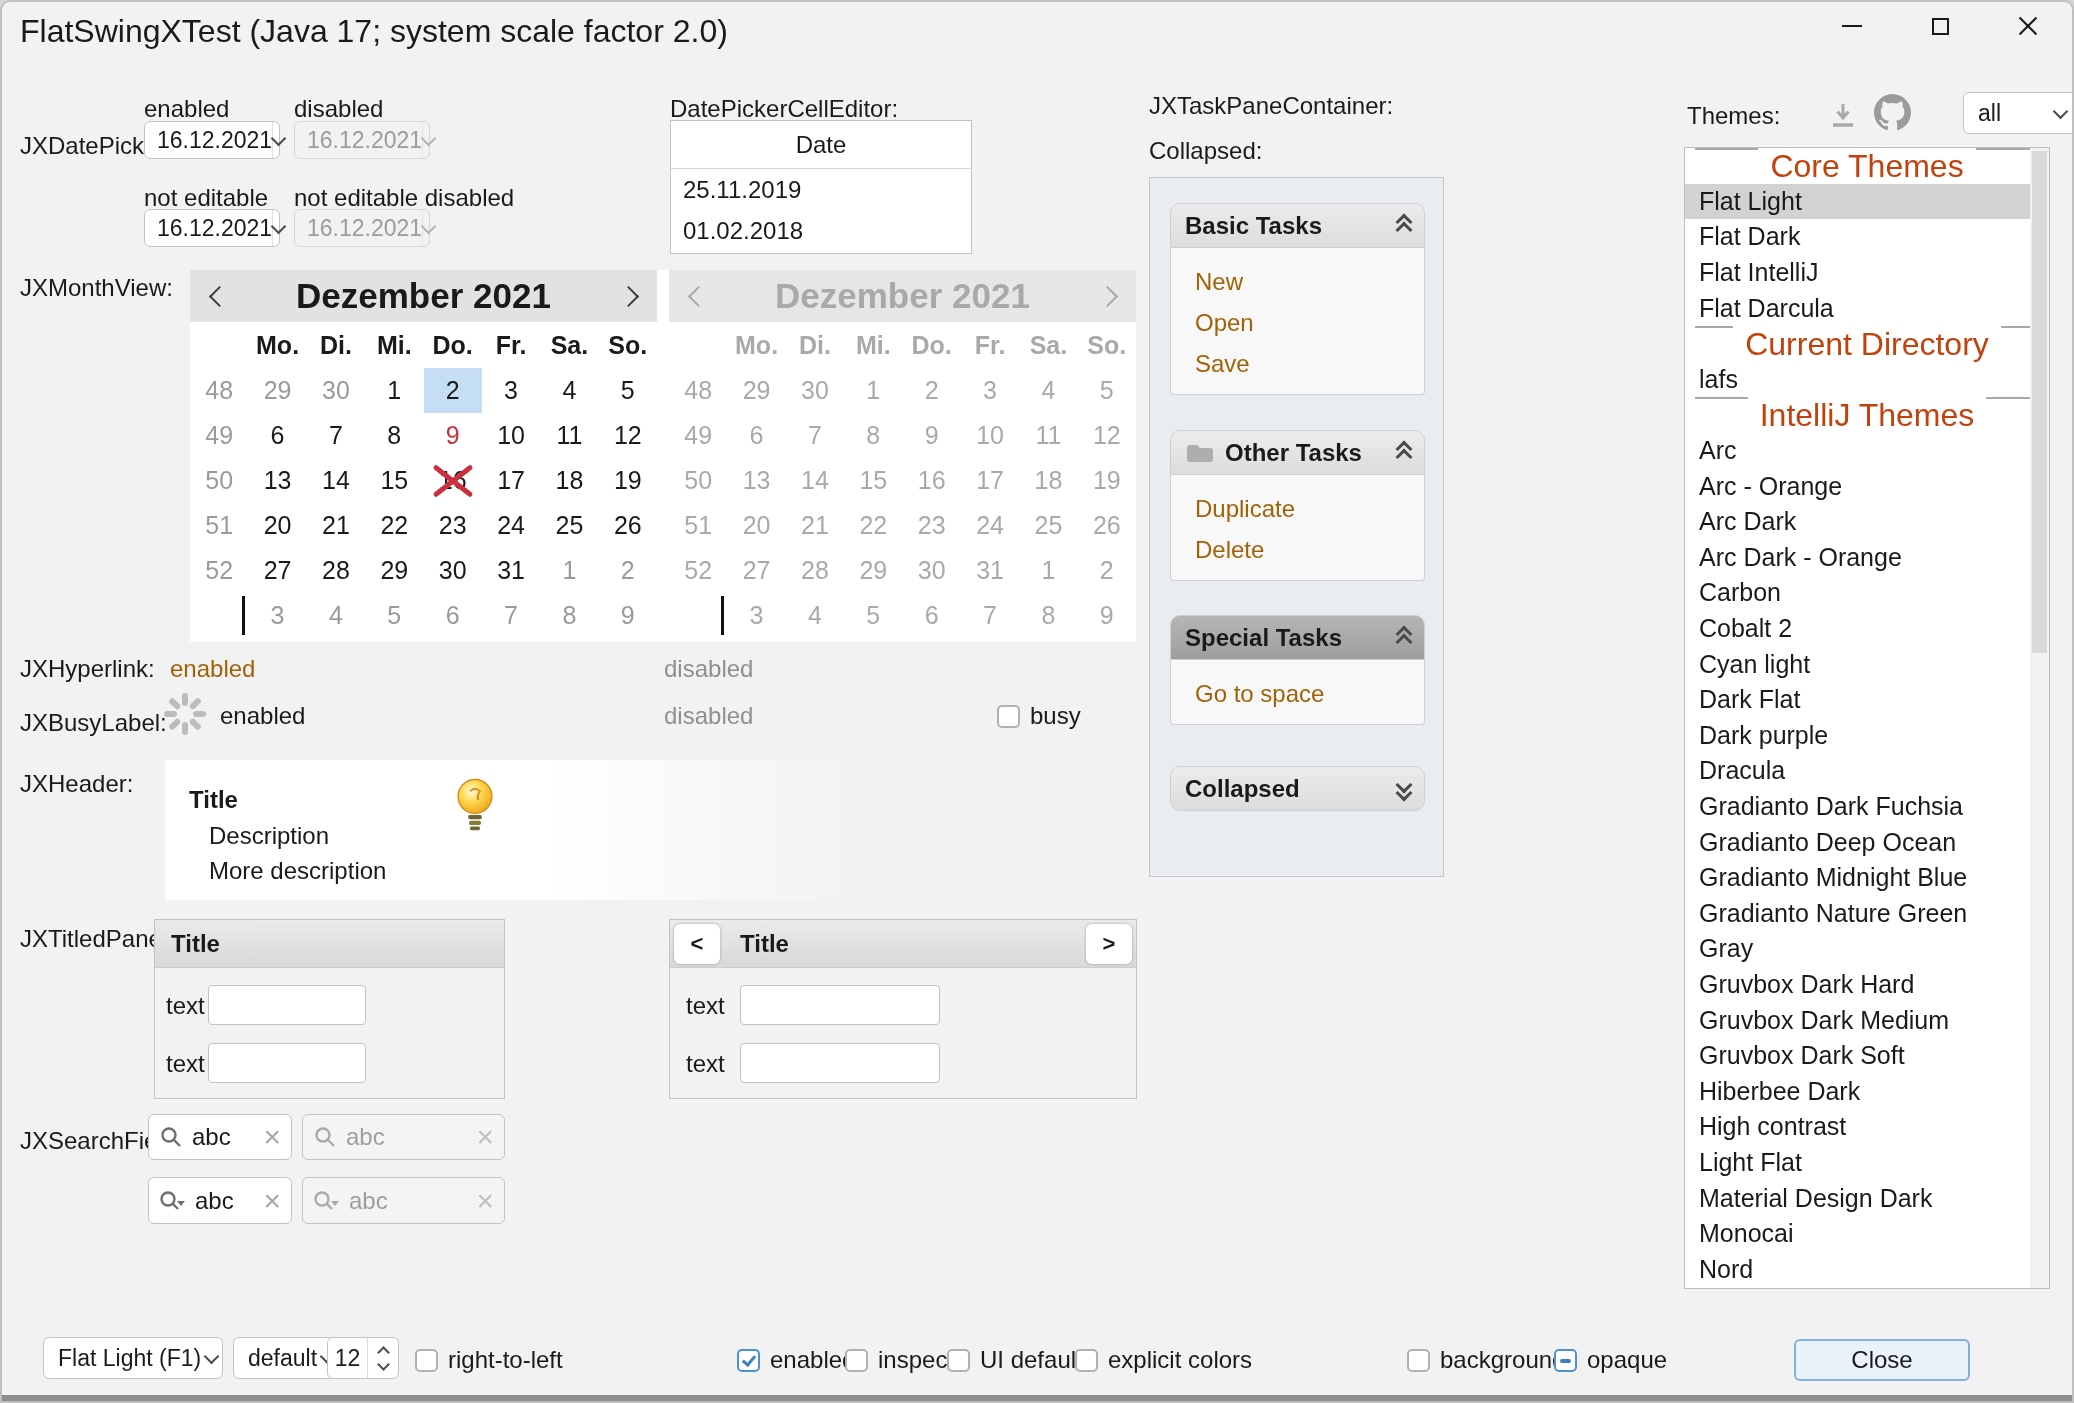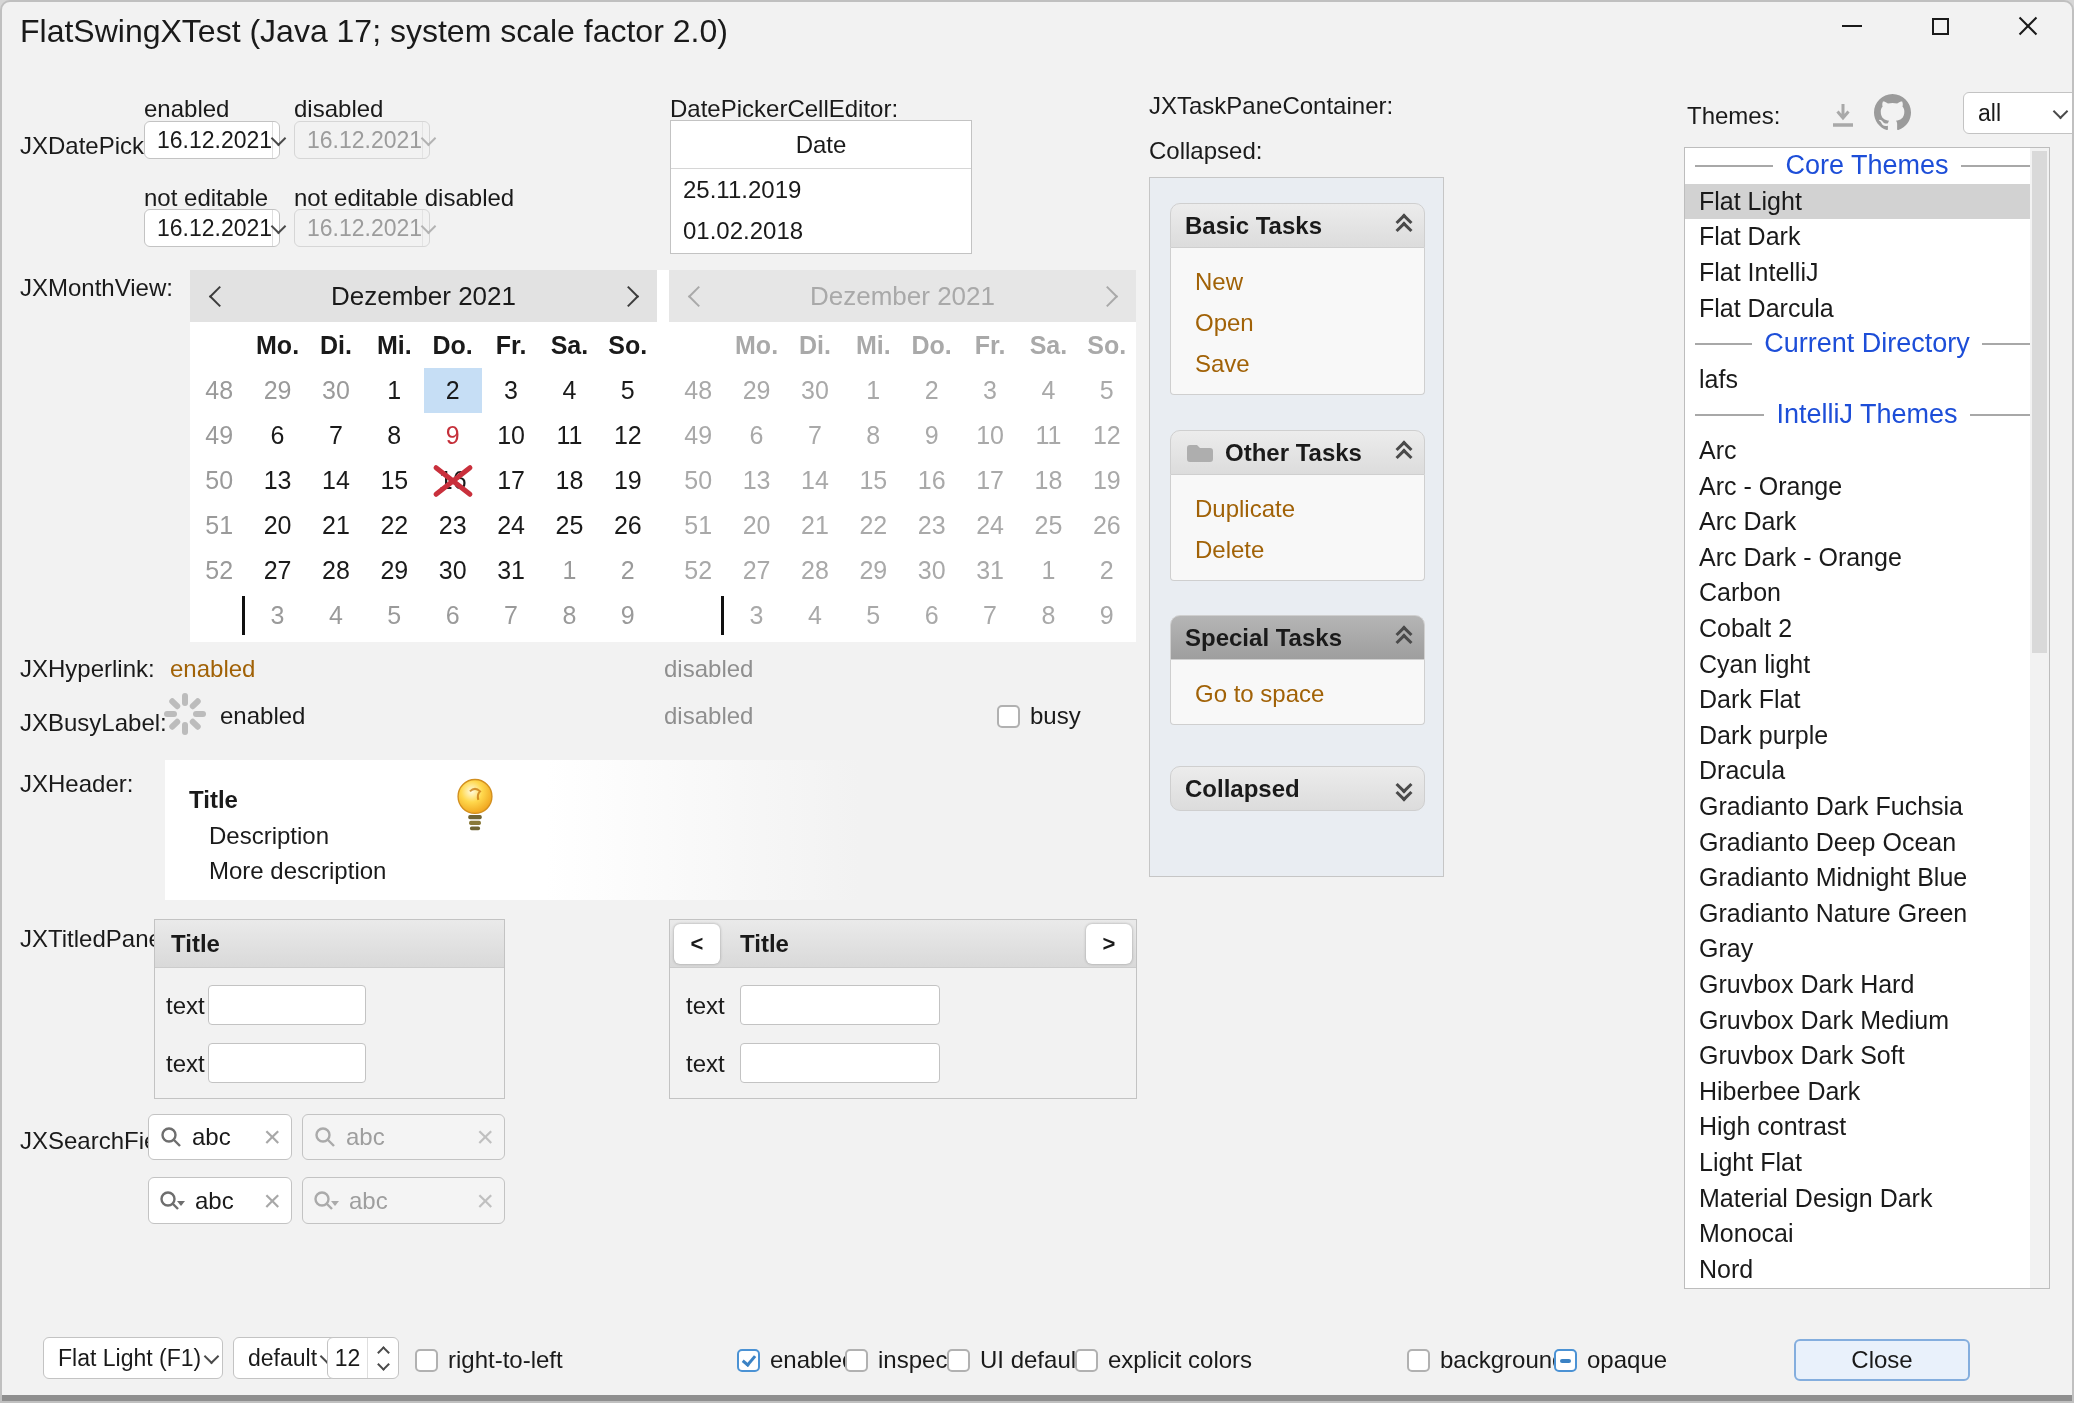--- a/index.html
+++ b/index.html
@@ -45,21 +45,21 @@
 
   
   .celledit-table { position:absolute; left:668px; top:118px; width:302px; height:134px; background:#fff; border:1px solid #c3c3c3; box-sizing:border-box; }
   .tbl-header { height:47px; border-bottom:1px solid #d6d6d6; display:flex; align-items:center; justify-content:center; }
   .tbl-row { height:41px; display:flex; align-items:center; padding-left:12px; }
 
   
   .monthview { position:absolute; left:188px; top:268px; width:945px; height:372px; background:#fff; }
   .calendar { position:absolute; top:0; width:467px; height:372px; background:#fff; }
   .cal-header { height:52px; background:#e2e2e2; display:flex; align-items:center; }
-  .cal-title { flex:1; text-align:center; font-weight:normal; font-size:26px; }
+  .cal-title { flex:1; text-align:center; font-weight:bold; font-size:35px; }
   .cal-nav { width:58px; height:52px; display:flex; align-items:center; justify-content:center; }
   .cal-nav .chev { width:13px; height:13px; border-width:0 2.5px 2.5px 0; border-color:#3c3c3c; }
   .cal-grid { display:grid; grid-template-columns:repeat(8,1fr); grid-auto-rows:45px; padding-top:1px; }
   .cell { display:flex; align-items:center; justify-content:center; font-size:25px; position:relative; }
   .cell.dow { font-weight:bold; }
   .cell.wk, .cell.mut { color:#9a9a9a; }
   .cell.sel { background:#c6def5; }
   .cell.red { color:#c5303a; }
   .cell.crossed::before,.cell.crossed::after { content:""; position:absolute; left:50%; top:50%; width:48px; height:5px; background:#c9303c; border-radius:3px; }
   .cell.crossed::before { transform:translate(-50%,-50%) rotate(38deg); }
@@ -107,21 +107,21 @@
   .pane-content { background:#f8f8f8; border:1px solid #cfcfcf; border-top:none; display:flex; flex-direction:column; padding:20px 0 16px 24px; gap:13px; border-radius:0 0 4px 4px; }
 
   
   .combo { position:absolute; height:42px; background:#fff; border:1px solid #c3c3c3; border-radius:6px; display:flex; align-items:center; box-sizing:border-box;margin-left:24px; }
   .combo .cval { flex:1; padding-left:14px; font-size:23px; white-space:nowrap; }
   .combo .carea { width:34px; display:flex; justify-content:center; }
   .combo .chev { width:9px; height:9px; margin-top:-3px; }
   .themes-list { position:absolute; left:1682px; top:145px; width:366px; height:1142px; background:#fff; border:1px solid #bdbdbd; box-sizing:border-box; overflow:hidden; }
   .titem { height:35.6px; display:flex; align-items:center; padding-left:14px; font-size:25px; white-space:nowrap; }
   .titem.selected { background:#d2d2d2; }
-  .tsep { height:35.6px; display:flex; align-items:center; color:#1d4ed8; font-size:27px; padding:0 10px; gap:12px; }
+  .tsep { height:35.6px; display:flex; color:#c2410c; font-size:32px; padding:0 10px; gap:12px; }
   .tsep::before,.tsep::after { content:""; flex:1; height:2px; background:#a8a8a8; }
   .scrollbar { position:absolute; right:0; top:0; width:19px; height:100%; background:#f2f2f2; }
   .thumb { position:absolute; left:2px; right:2px; top:3px; height:502px; background:#d9d9d9; }
 
   
   .spin { position:absolute; height:42px; background:#fff; border:1px solid #c3c3c3; border-radius:6px; display:flex; box-sizing:border-box; }
   .spin .sval { flex:1; display:flex; align-items:center; justify-content:center; font-size:23px; }
   .spin .sbtns { width:30px; border-left:1px solid #dedede; display:flex; flex-direction:column; align-items:center; justify-content:center; gap:3px; }
   .spin .chev { width:7px; height:7px; border-width:0 2px 2px 0; }
   .cbgroup { position:absolute; display:flex; align-items:center; gap:10px; white-space:nowrap; }

